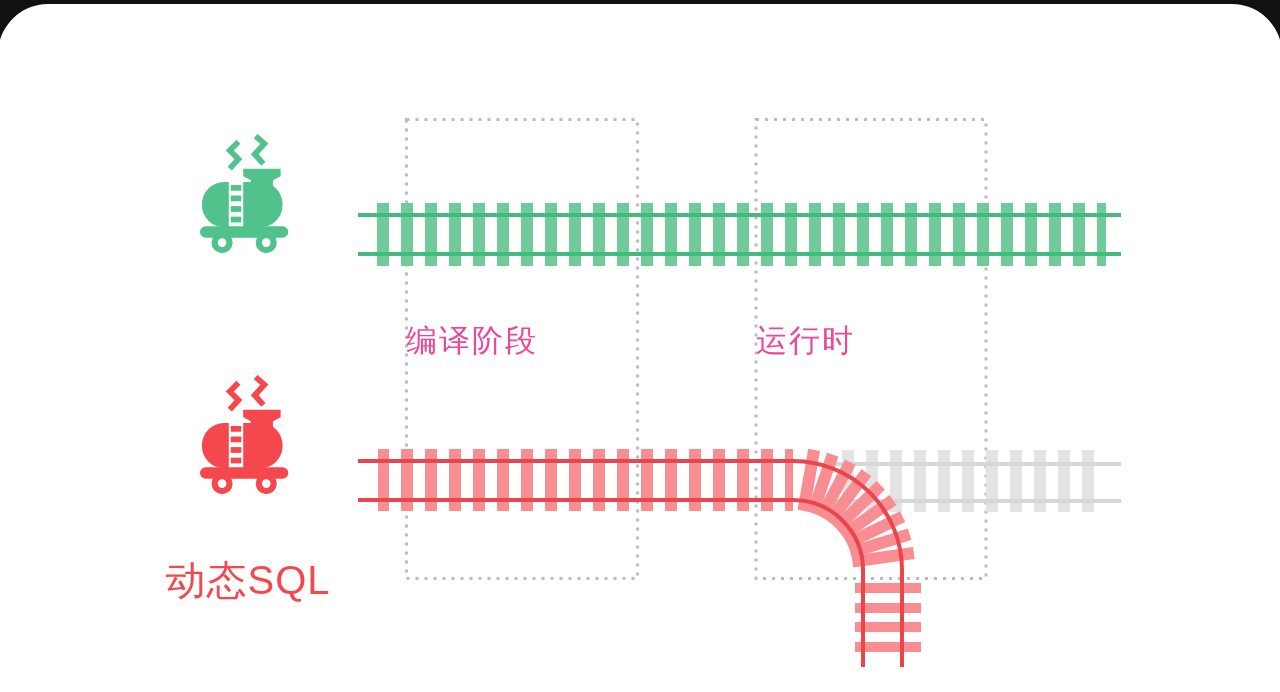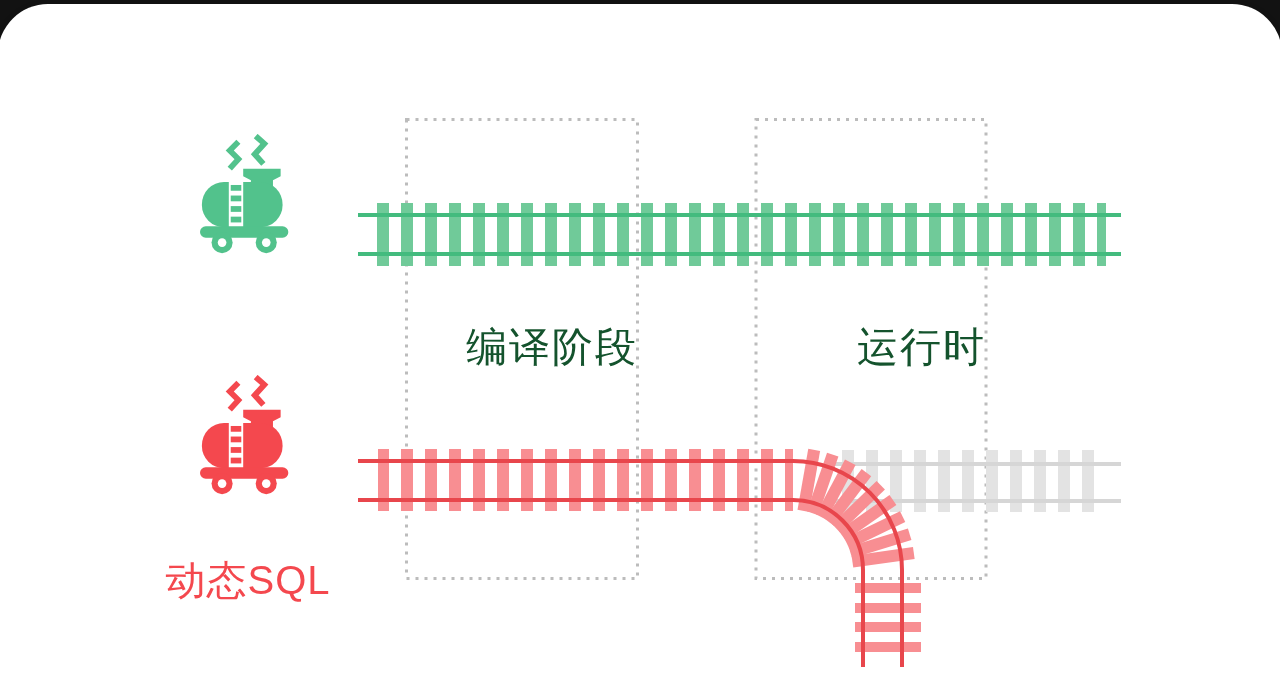--- a/index.html
+++ b/index.html
@@ -15,23 +15,23 @@
     border-radius:50px 50px 0 0;
     box-shadow:0 2px 6px rgba(0,0,0,.25);
   }
   .abs { position:absolute; }
 
   
   .overlay { position:absolute; left:0; top:0; width:1280px; height:692px; pointer-events:none; }
 
   .phase-label {
     position:absolute;
-    width:100%; text-align:right;
-    font-size:41px; letter-spacing:2px;
-    color:#14532d;
+    width:100%; text-align:left;
+    font-size:31px; letter-spacing:2px;
+    color:#ec4899;
   }
 
   
   .train { position:absolute; width:96px; height:125px; left:202px; }
   .train.green { color:#52c28c; top:130px; }
   .train.red   { color:#f4484e; top:371px; }
 
   .sql-label {
     position:absolute; left:150px; width:200px;
     text-align:center; font-size:40px; letter-spacing:1px;

